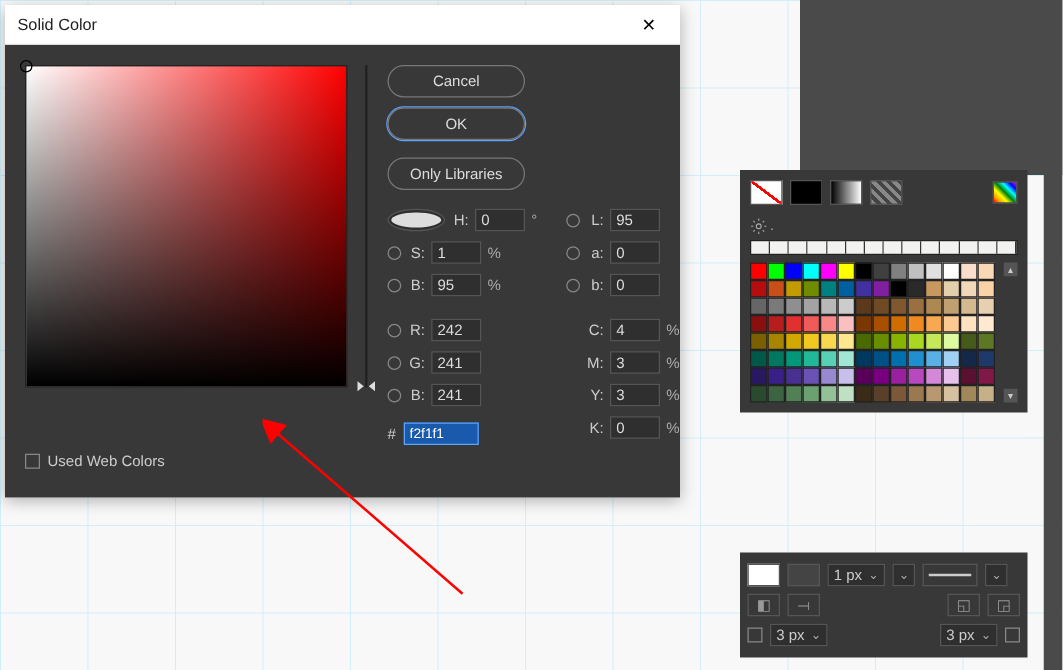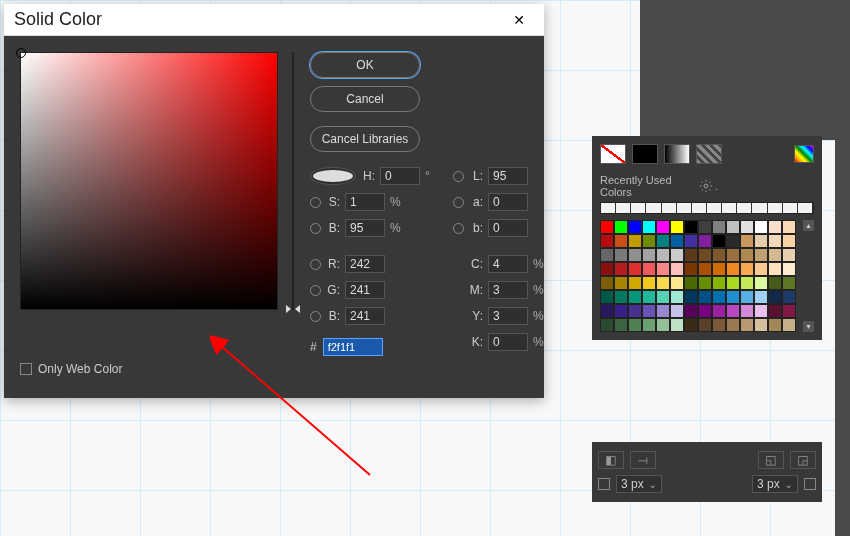--- a/index.html
+++ b/index.html
@@ -3,21 +3,21 @@
 <meta charset="utf-8">
 <style>
 *{margin:0;padding:0;box-sizing:border-box;font-family:'Segoe UI',Tahoma,sans-serif;font-size:12px;}
 body{width:850px;height:536px;background:#f5f5f5;position:relative;overflow:hidden;}
 .canvas-grid{position:absolute;top:0;left:0;width:850px;height:536px;background:#f8f8f8;}
 .canvas-grid::before{content:'';position:absolute;inset:0;background-image:linear-gradient(#a8e6ff 1px,transparent 1px),linear-gradient(90deg,#a8e6ff 1px,transparent 1px);background-size:70px 70px;opacity:.5;}
 .right-strip{position:absolute;right:0;top:0;width:15px;height:536px;background:#4a4a4a;}
 .top-strip{position:absolute;top:0;left:640px;width:210px;height:140px;background:#4a4a4a;}
 .dialog{position:absolute;left:4px;top:4px;width:540px;height:394px;background:#fff;box-shadow:0 3px 12px rgba(0,0,0,.3);}
 .titlebar{height:32px;display:flex;align-items:center;padding:0 10px;background:#fff;border-bottom:1px solid #ddd;}
-.titlebar .title{flex:1;font-size:18px;color:#222;}
+.titlebar .title{flex:1;font-size:13px;color:#222;}
 .close-x{width:30px;height:30px;display:flex;align-items:center;justify-content:center;font-size:14px;cursor:pointer;}
 .dbody{background:#383838;height:362px;padding:16px;display:flex;gap:10px;color:#ccc;position:relative;}
 .picker-area{width:258px;height:258px;position:relative;border:1px solid #222;background:linear-gradient(to bottom,transparent,#000),linear-gradient(to right,#fff,#ff0000);}
 .picker-area .cursor{position:absolute;left:0;top:0;width:10px;height:10px;border:1px solid #000;border-radius:50%;transform:translate(-5px,-5px);}
 .hue-strip{width:18px;height:258px;border:1px solid #222;margin-left:4px;position:relative;background:linear-gradient(to bottom,#ff00c8,#ff00ff,#8000ff,#0000ff,#007fff,#00ffff,#00ff7f,#00ff00,#7fff00,#ffff00,#ff7f00,#ff0000);}
 .hue-strip .arrow-l{position:absolute;bottom:-4px;left:-7px;border:4px solid transparent;border-left:5px solid #ddd;}
 .hue-strip .arrow-r{position:absolute;bottom:-4px;right:-7px;border:4px solid transparent;border-right:5px solid #ddd;}
 .preview-col{width:62px;display:flex;flex-direction:column;align-items:center;margin-left:4px;}
 .preview-col .lbl{font-size:11px;color:#bbb;margin-bottom:4px;}
 .swatch-stack{width:48px;height:70px;border:1px solid #222;background:#f2f2f1;margin-bottom:4px;}
@@ -87,23 +87,23 @@
     <div>
       <div class="picker-area">
         <div class="cursor"></div>
       </div>
     </div>
     <div class="hue-strip">
       <div class="arrow-l"></div>
       <div class="arrow-r"></div>
     </div>
     <div class="right-col">
+      <button class="btn">Cancel</button>
       <button class="btn focus">OK</button>
-      <button class="btn">Cancel</button>
-      <button class="btn" style="width:110px;margin-top:6px">Cancel Libraries</button>
+      <button class="btn" style="width:110px;margin-top:6px">Only Libraries</button>
 
       <div class="fields">
         <div class="fcol">
           <div class="frow">
               <span class="radio sel"></span>
               <label>H:</label>
               <input value="0" style="">
               <span class="unit">°</span>
             </div>
           <div class="frow">
@@ -185,21 +185,21 @@
               <label>K:</label>
               <input value="0" style="">
               <span class="unit">%</span>
             </div>
         </div>
       </div>
     </div>
 
     <div class="webchk">
       <span class="box"></span>
-      <span>Only Web Color</span>
+      <span>Used Web Colors</span>
     </div>
   </div>
 </div>
 
 <svg class="arrow-annot" width="180" height="150">
   <defs>
       <marker id="ah" markerWidth="10" markerHeight="10" refX="2" refY="5" orient="auto">
         <path d="M0,0 L10,5 L0,10 z" fill="red"></path>
       </marker>
     </defs>
@@ -209,21 +209,20 @@
 <div class="panel">
   <div class="fillrow">
     <div class="fillbtn none"></div>
     <div class="fillbtn solid"></div>
     <div class="fillbtn grad"></div>
     <div class="fillbtn pat"></div>
     <div class="spacer"></div>
     <div class="spectrum"></div>
   </div>
   <div class="section-head">
-    <span>Recently Used Colors</span>
     <svg class="gear" viewBox="0 0 16 16">
         <circle cx="8" cy="8" r="2.2" fill="none" stroke="#aaa"></circle>
         <path stroke="#aaa" fill="none" d="M8 1v2M8 13v2M1 8h2M13 8h2M3 3l1.4 1.4M11.6 11.6L13 13M13 3l-1.4 1.4M4.4 11.6L3 13"></path>
       </svg>
     <span style="color:#aaa;margin-left:2px">.</span>
   </div>
   <div class="recent-row">
     <div></div>
       <div></div>
       <div></div>
@@ -368,20 +367,32 @@
         <div class="cell" style="background: rgb(184, 152, 112);"></div>
         <div class="cell" style="background: rgb(214, 192, 160);"></div>
         <div class="cell" style="background: rgb(160, 136, 88);"></div>
         <div class="cell" style="background: rgb(198, 176, 136);"></div>
       </div>
     </div>
 </div>
 
 <div class="bottom-ctrls">
   <div class="ctrl-row">
+    <div class="mini white"></div>
+    <div class="mini"></div>
+    <div class="sel">
+        <span>1 px</span>
+      </div>
+    <div class="sel" style="width:18px"></div>
+    <div class="line-sw">
+        <div class="l"></div>
+      </div>
+    <div class="sel" style="width:18px"></div>
+  </div>
+  <div class="ctrl-row">
     <div class="corner-ico">◧</div>
     <div class="corner-ico">⟞</div>
     <div class="spacer"></div>
     <div class="corner-ico">◱</div>
     <div class="corner-ico">◲</div>
   </div>
   <div class="ctrl-row">
     <span class="chk"></span>
     <div class="sel">
         <span>3 px</span>

